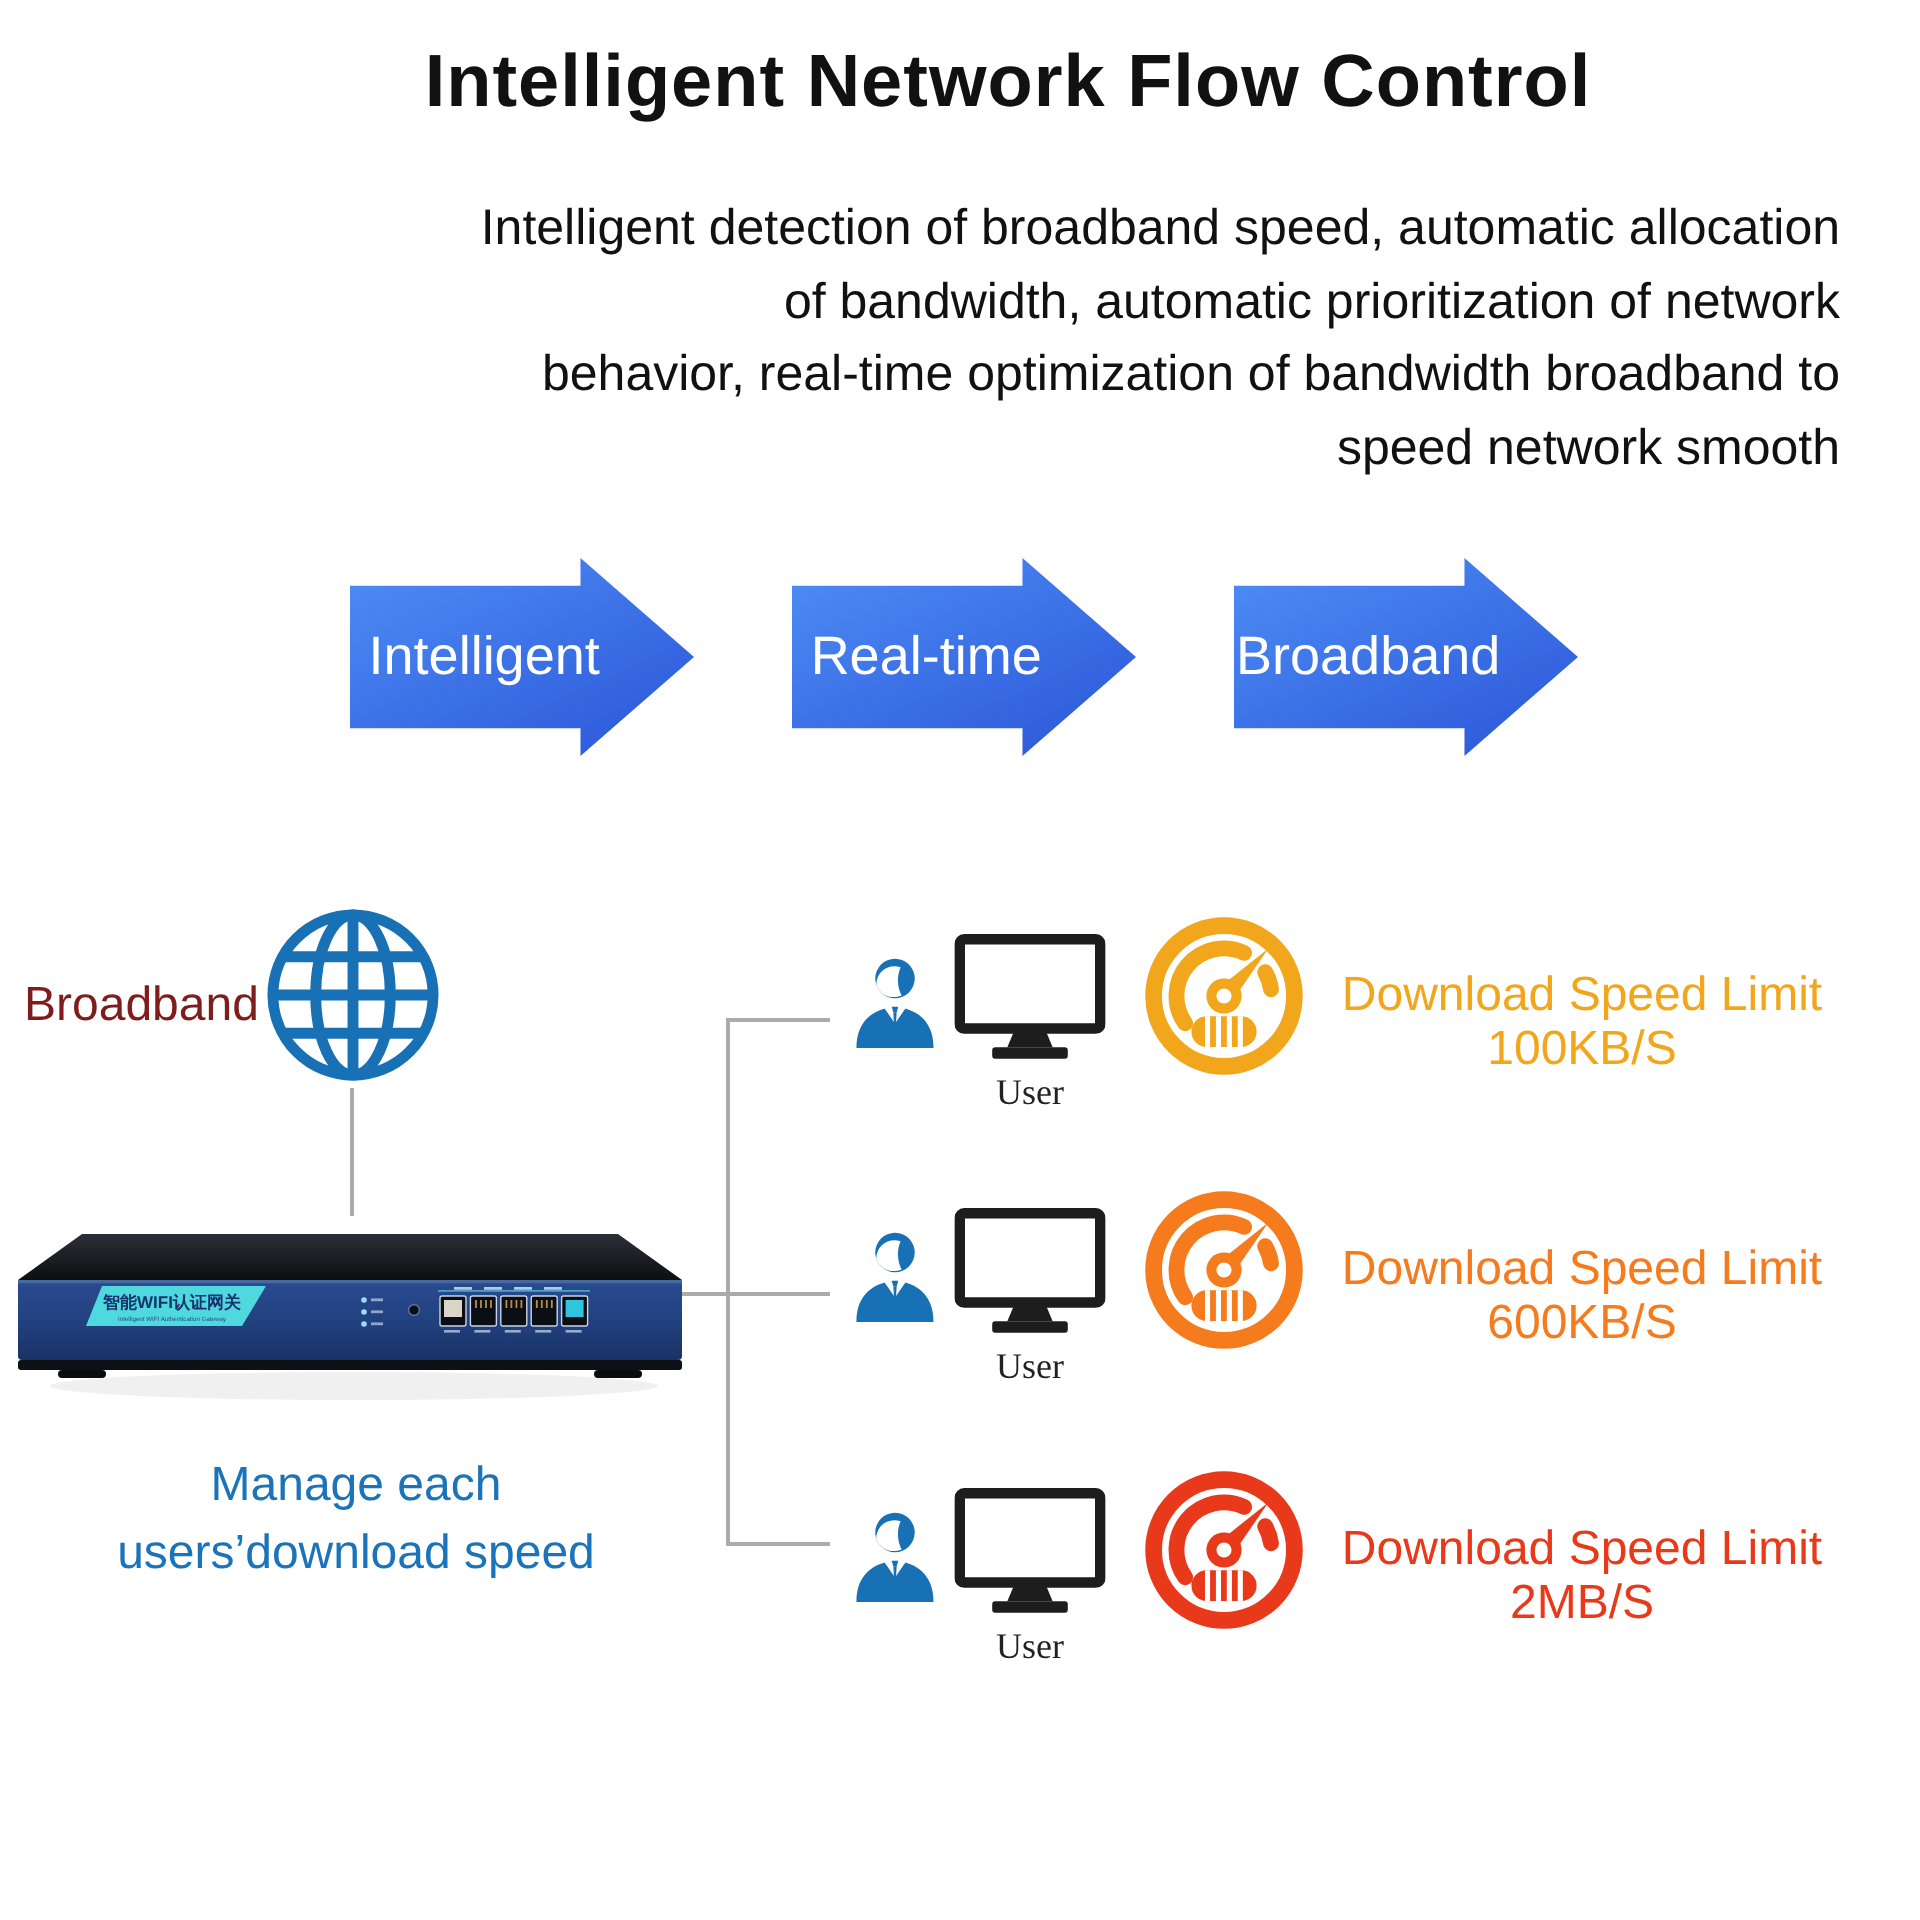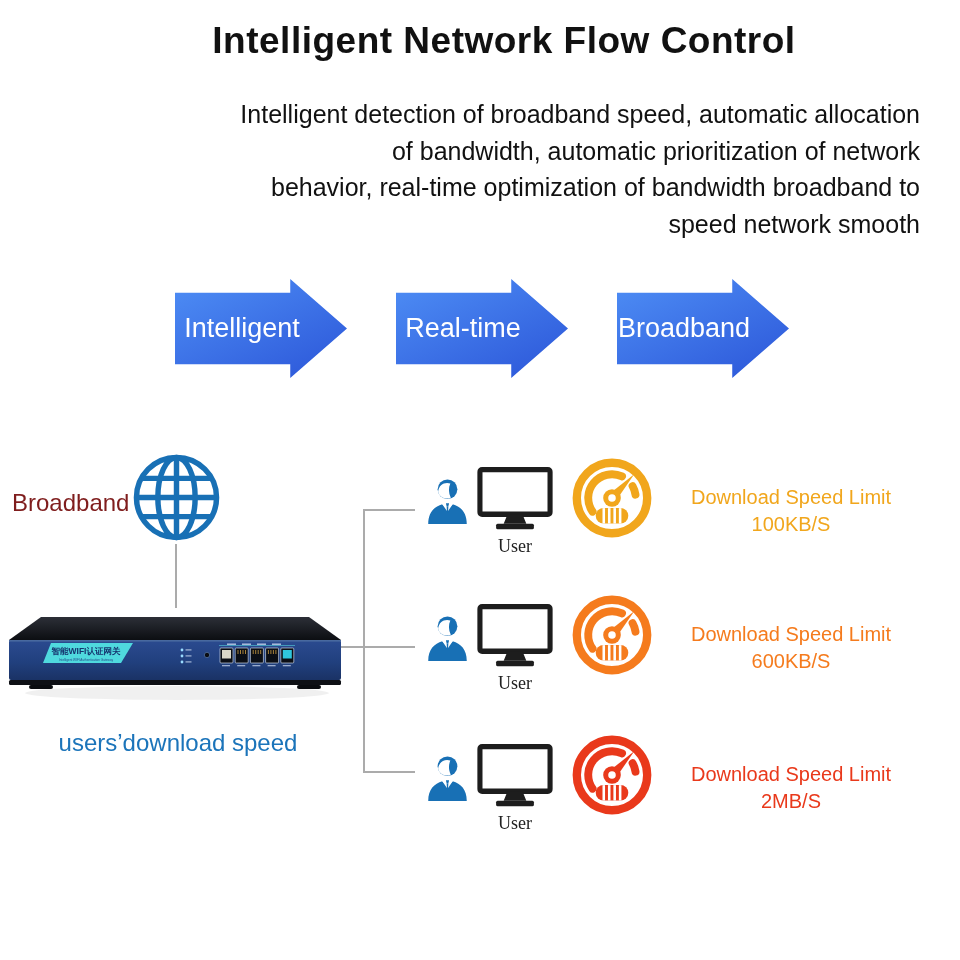--- a/index.html
+++ b/index.html
@@ -35,21 +35,21 @@
   .line{position:absolute;background:var(--line-gray,#ababab);}
   .vline{width:2px;}
   .hline{height:2px;}
 
   .user-row{position:absolute;left:0;width:960px;height:128px;}
   .r1{top:452px}.r2{top:589px}.r3{top:729px}
   .person{position:absolute;left:424px;top:20px;width:47px;height:58px;color:var(--icon-blue,#1870b5);}
   .monitor{position:absolute;left:477px;top:15px;width:76px;height:65px;}
   .user-label{position:absolute;left:469px;top:84px;width:92px;text-align:center;font-size:18px;color:#222;font-family:Liberation Serif, serif;}
   .gauge{position:absolute;left:568px;top:2px;width:88px;height:88px;}
-  .speed-text{position:absolute;left:658px;top:32px;width:266px;text-align:center;font-size:20px;line-height:27px;}
+  .speed-text{position:absolute;left:658px;top:32px;width:266px;text-align:center;font-size:24px;line-height:27px;}
   svg{display:block;width:100%;height:100%;}
   .defs-store{position:absolute;width:0;height:0;overflow:hidden;}
 </style>
 </head>
 <body>
 
 <svg class="defs-store" aria-hidden="true">
   <defs>
     <symbol id="sym-globe" viewBox="0 0 100 100">
       <g fill="none" stroke="currentColor" stroke-width="6">
@@ -190,20 +190,21 @@
       <rect x="277.8" y="43" width="9" height="8.5" fill="#2fc6dd"></rect>
       <rect x="217" y="58" width="8" height="1.3" fill="#cfdcf2" opacity="0.7"></rect>
       <rect x="232.2" y="58" width="8" height="1.3" fill="#cfdcf2" opacity="0.7"></rect>
       <rect x="247.4" y="58" width="8" height="1.3" fill="#cfdcf2" opacity="0.7"></rect>
       <rect x="262.6" y="58" width="8" height="1.3" fill="#cfdcf2" opacity="0.7"></rect>
       <rect x="277.8" y="58" width="8" height="1.3" fill="#cfdcf2" opacity="0.7"></rect>
     </g>
   </svg>
 
   <div class="manage-caption">
+    <div>Manage each</div>
     <div>users’download speed</div>
   </div>
 
   <div class="user-row r1">
     <span class="icon person">
       <svg viewBox="0 0 100 110">
           <use href="#sym-person"></use>
         </svg>
     </span>
     <span class="icon monitor">

